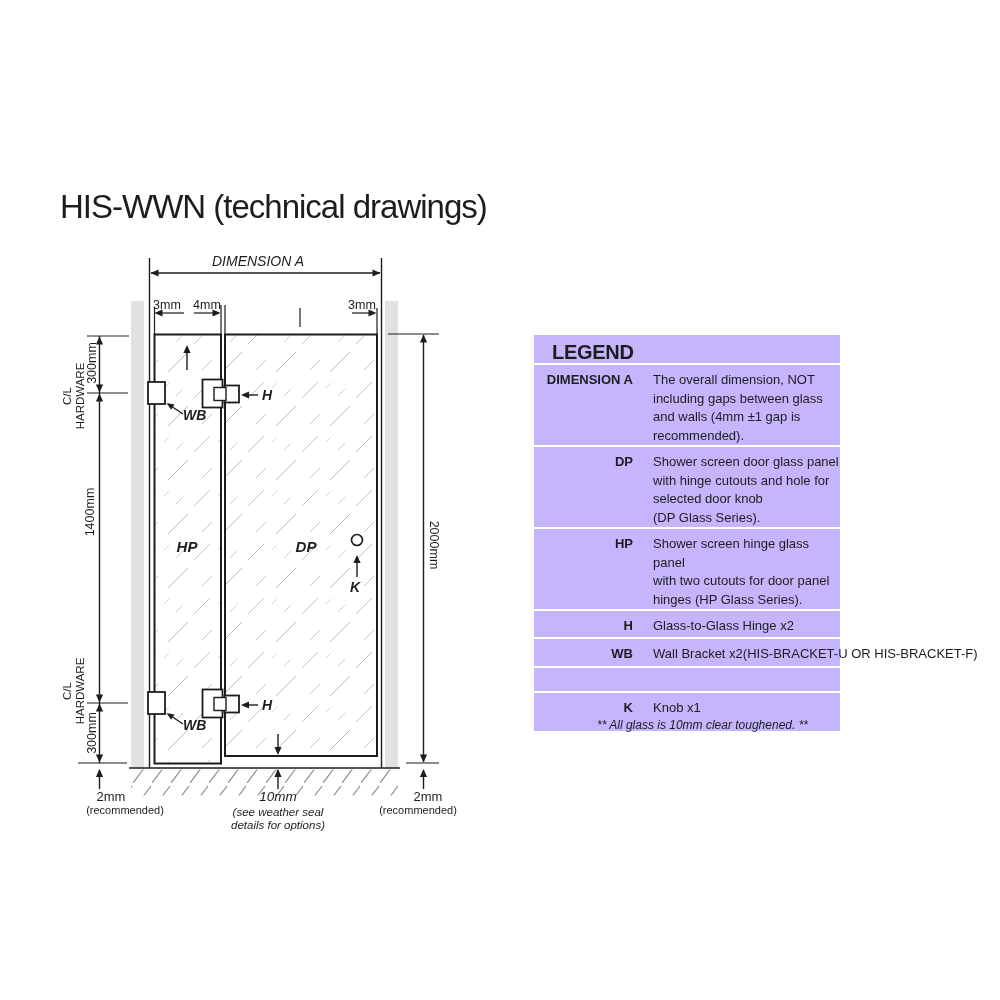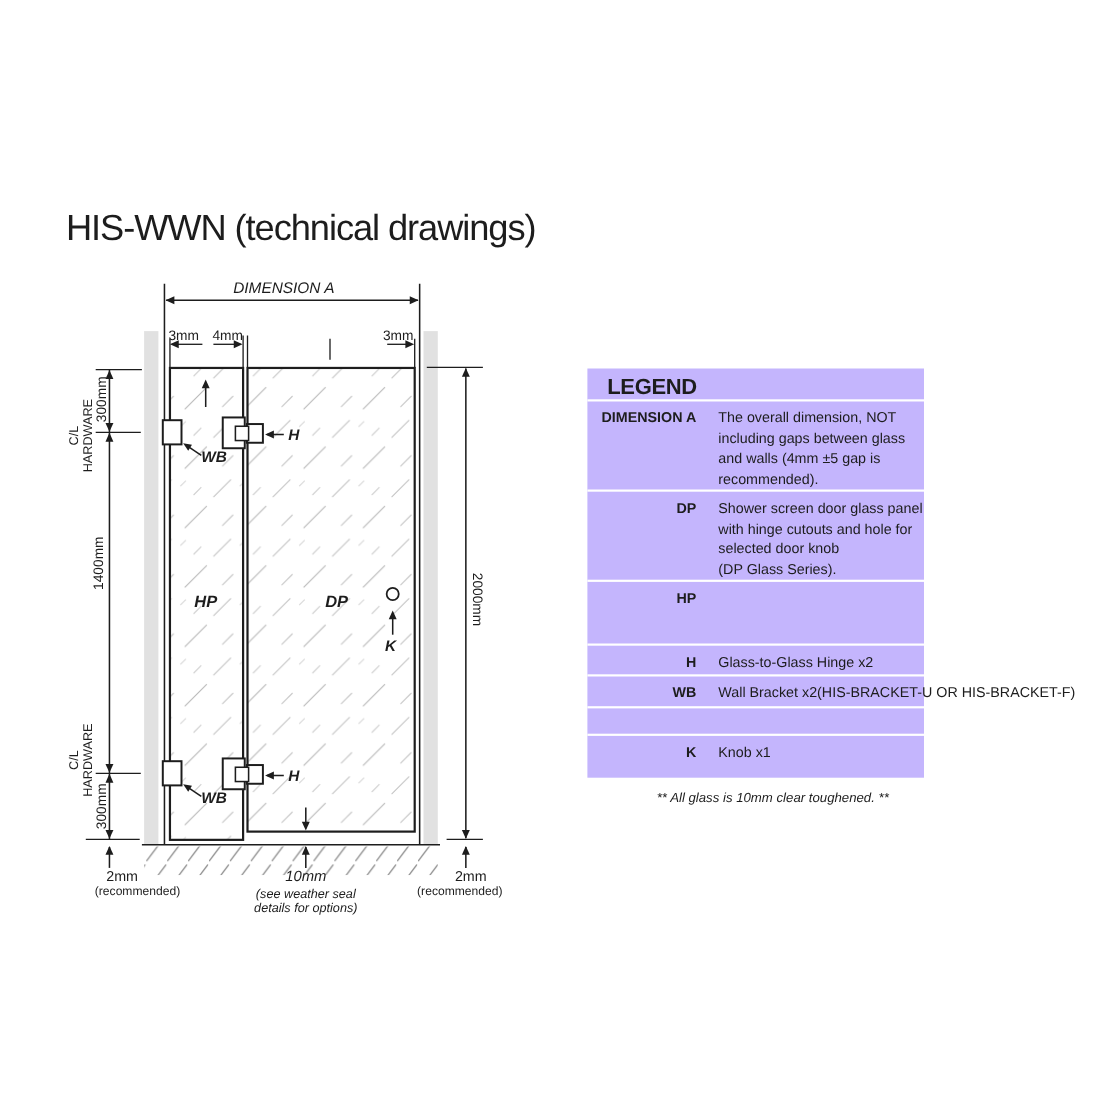--- a/index.html
+++ b/index.html
@@ -217,32 +217,35 @@
     </g>
   </svg>
 
   <div class="legend">
     <div class="legend-header">LEGEND</div>
 
     <div class="lg-row r0">
       <div class="lg-term">DIMENSION A</div>
       <div class="lg-desc">The overall dimension, NOT
 including gaps between glass
-and walls (4mm ±5 gap is
+and walls (4mm ±1 gap is
 recommended).</div>
     </div>
     <div class="lg-row r1">
       <div class="lg-term">DP</div>
       <div class="lg-desc">Shower screen door glass panel
 with hinge cutouts and hole for
 selected door knob
 (DP Glass Series).</div>
     </div>
     <div class="lg-row r2">
       <div class="lg-term">HP</div>
+      <div class="lg-desc">Shower screen hinge glass panel
+with two cutouts for door panel
+hinges (HP Glass Series).</div>
     </div>
     <div class="lg-row r3">
       <div class="lg-term">H</div>
       <div class="lg-desc">Glass-to-Glass Hinge x2</div>
     </div>
     <div class="lg-row r4">
       <div class="lg-term">WB</div>
       <div class="lg-desc nowrap">Wall Bracket x2(HIS-BRACKET-U OR HIS-BRACKET-F)</div>
     </div>
     <div class="lg-row r5">

